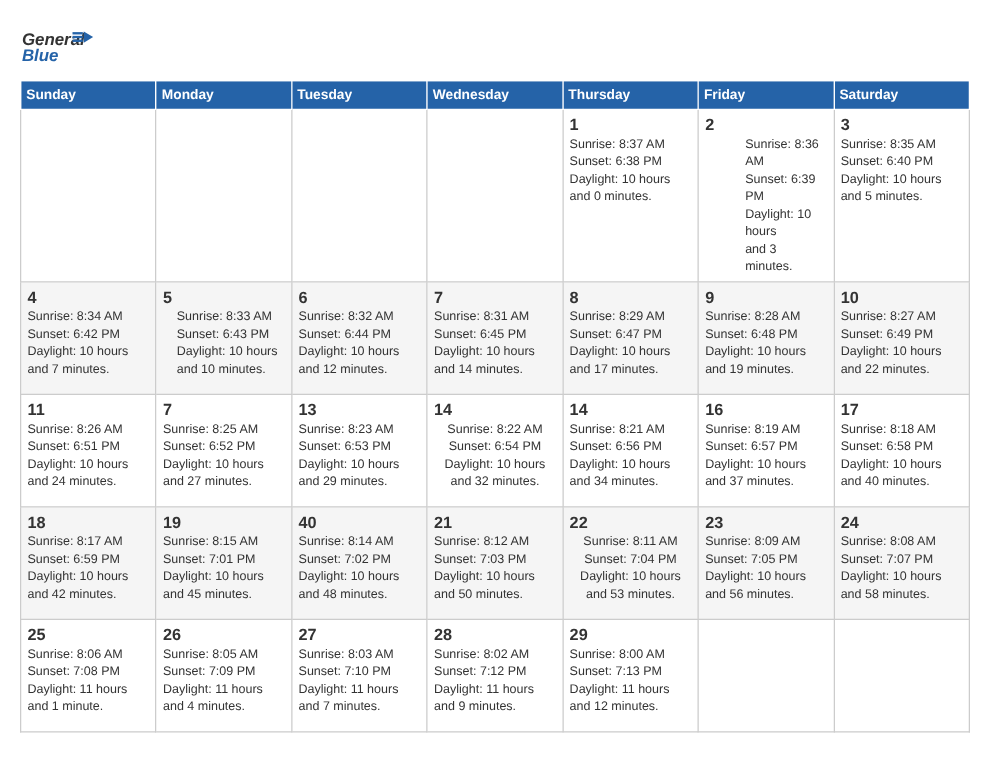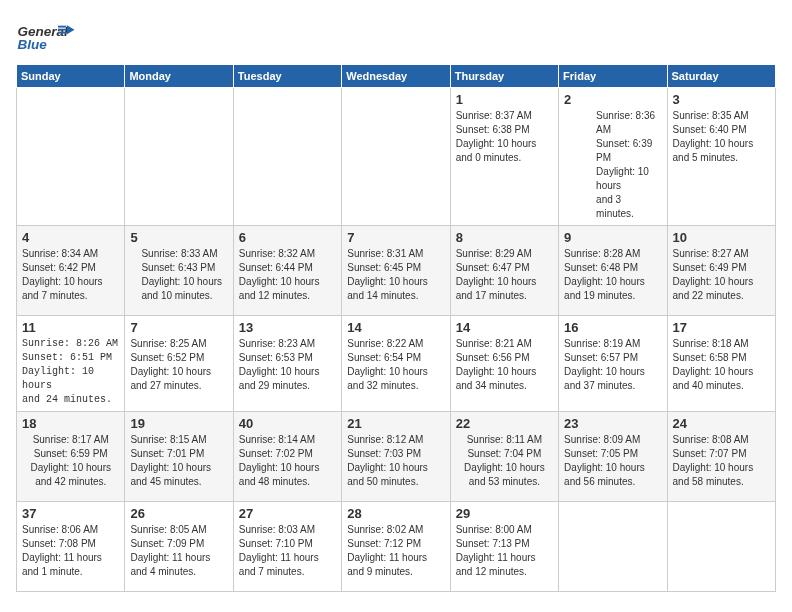--- a/index.html
+++ b/index.html
@@ -186,42 +186,42 @@
           <div class="day-num">10</div>
           <div class="day-info" style="white-space: pre-line;">Sunrise: 8:27 AM
 Sunset: 6:49 PM
 Daylight: 10 hours
 and 22 minutes.</div>
         </td>
       </tr>
       <tr>
         <td>
           <div class="day-num">11</div>
-          <div class="day-info" style="white-space: pre-line; font-family: Liberation Mono, monospace;">Sunrise: 8:26 AM
+          <div class="day-info" style="white-space: pre-line;">Sunrise: 8:26 AM
 Sunset: 6:51 PM
 Daylight: 10 hours
 and 24 minutes.</div>
         </td>
         <td>
           <div class="day-num">7</div>
           <div class="day-info" style="white-space: pre-line;">Sunrise: 8:25 AM
 Sunset: 6:52 PM
 Daylight: 10 hours
 and 27 minutes.</div>
         </td>
         <td>
           <div class="day-num">13</div>
           <div class="day-info" style="white-space: pre-line;">Sunrise: 8:23 AM
 Sunset: 6:53 PM
 Daylight: 10 hours
 and 29 minutes.</div>
         </td>
         <td>
           <div class="day-num">14</div>
-          <div class="day-info" style="white-space: pre-line;">Sunrise: 8:22 AM
+          <div class="day-info" style="white-space: pre-line; text-align: center;">Sunrise: 8:22 AM
 Sunset: 6:54 PM
 Daylight: 10 hours
 and 32 minutes.</div>
         </td>
         <td>
           <div class="day-num">14</div>
           <div class="day-info" style="white-space: pre-line;">Sunrise: 8:21 AM
 Sunset: 6:56 PM
 Daylight: 10 hours
 and 34 minutes.</div>
@@ -237,21 +237,21 @@
           <div class="day-num">17</div>
           <div class="day-info" style="white-space: pre-line;">Sunrise: 8:18 AM
 Sunset: 6:58 PM
 Daylight: 10 hours
 and 40 minutes.</div>
         </td>
       </tr>
       <tr>
         <td>
           <div class="day-num">18</div>
-          <div class="day-info" style="white-space: pre-line; text-align: center;">Sunrise: 8:17 AM
+          <div class="day-info" style="white-space: pre-line;">Sunrise: 8:17 AM
 Sunset: 6:59 PM
 Daylight: 10 hours
 and 42 minutes.</div>
         </td>
         <td>
           <div class="day-num">19</div>
           <div class="day-info" style="white-space: pre-line;">Sunrise: 8:15 AM
 Sunset: 7:01 PM
 Daylight: 10 hours
 and 45 minutes.</div>
@@ -287,21 +287,21 @@
         <td>
           <div class="day-num">24</div>
           <div class="day-info" style="white-space: pre-line;">Sunrise: 8:08 AM
 Sunset: 7:07 PM
 Daylight: 10 hours
 and 58 minutes.</div>
         </td>
       </tr>
       <tr>
         <td>
-          <div class="day-num">37</div>
+          <div class="day-num">25</div>
           <div class="day-info" style="white-space: pre-line;">Sunrise: 8:06 AM
 Sunset: 7:08 PM
 Daylight: 11 hours
 and 1 minute.</div>
         </td>
         <td>
           <div class="day-num">26</div>
           <div class="day-info" style="white-space: pre-line;">Sunrise: 8:05 AM
 Sunset: 7:09 PM
 Daylight: 11 hours

